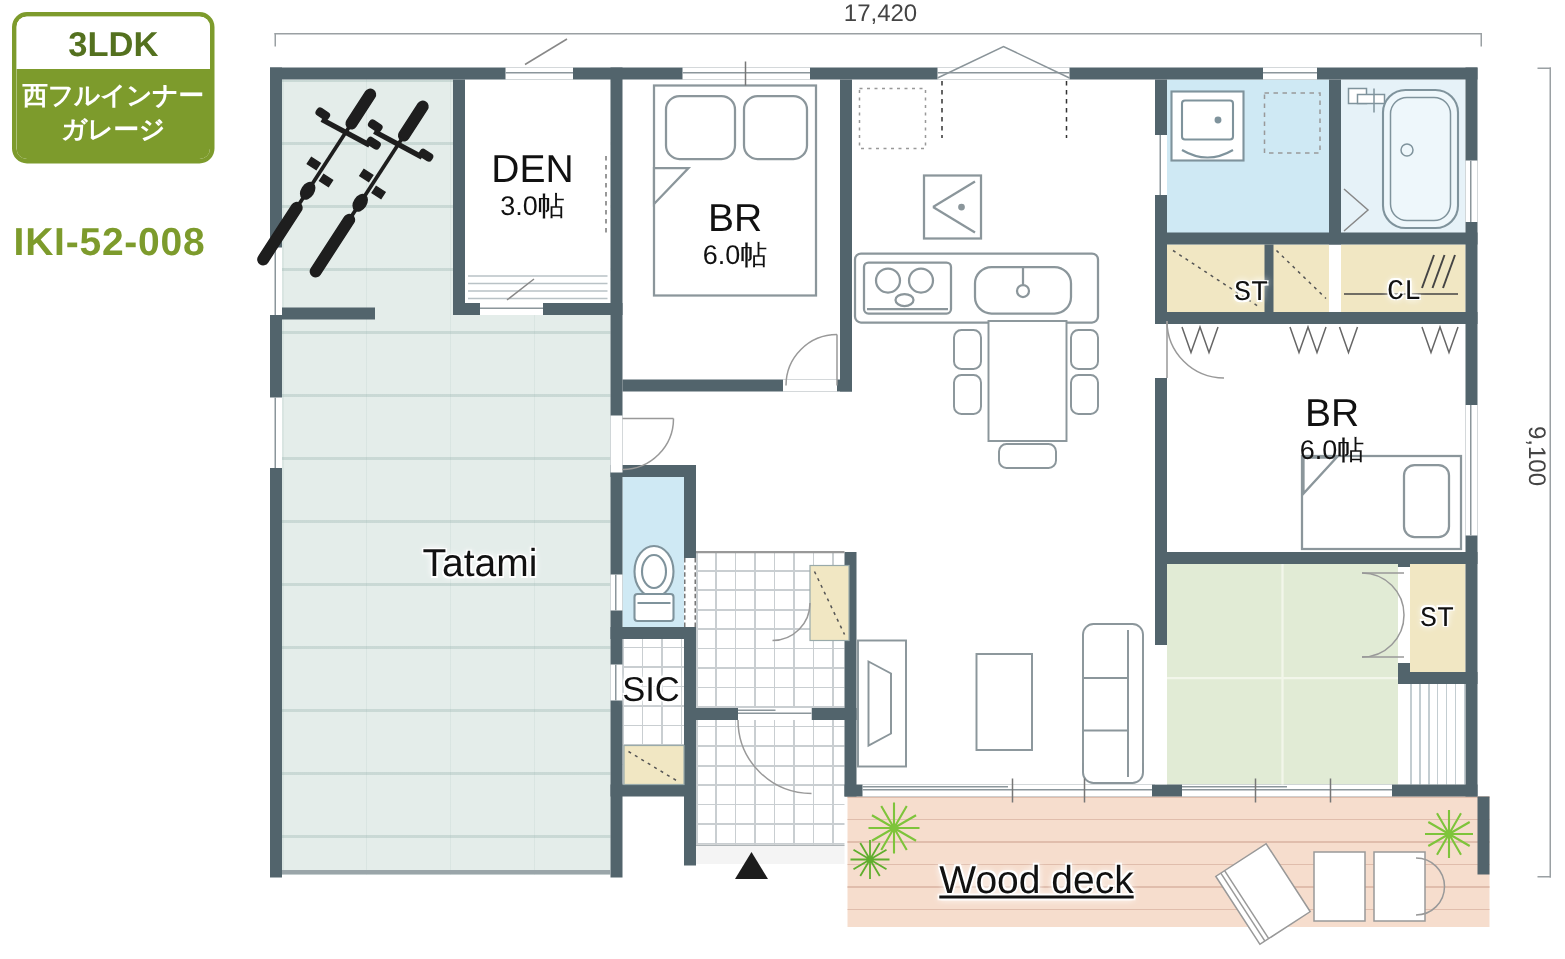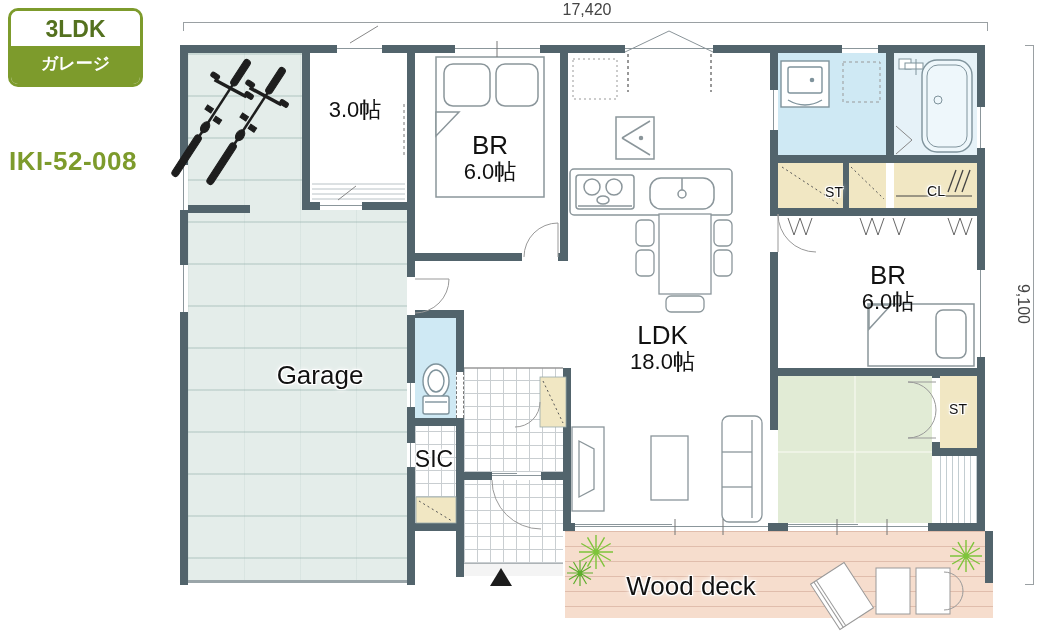--- a/index.html
+++ b/index.html
@@ -21,23 +21,23 @@
   .garagefloor{background:#e4edea;
     background-image:repeating-linear-gradient(180deg,rgba(140,170,165,.30) 0 2px,transparent 2px 42px),
                      repeating-linear-gradient(90deg,rgba(140,170,165,.12) 0 1px,transparent 1px 56px);}
   .deckfloor{background:#f6ddcd;
     background-image:repeating-linear-gradient(180deg,#e0bdac 0 1px,transparent 1px 15px);}
   .stepsfloor{background:#fff;
     background-image:repeating-linear-gradient(90deg,#c3cdd1 0 1px,transparent 1px 6px);}
   
   .lbl{position:absolute;text-align:center;line-height:1.12;color:#111;letter-spacing:0;}
   .lbl .nm{font-size:26px;}
-  .lbl .sz{font-size:22px;}
+  .lbl .sz{font-size:18px;}
   .halo{text-shadow:-1px -1px 0 #fff,1px -1px 0 #fff,-1px 1px 0 #fff,1px 1px 0 #fff,0 0 4px #fff,0 0 6px #fff;}
-  .small{font-size:14px;}
+  .small{font-size:19px;font-family:Liberation Mono, monospace;}
   
   #badge{position:absolute;left:8px;top:8px;width:129px;border:3px solid #7d9b2c;border-radius:10px;
          overflow:hidden;text-align:center;}
   #badge .top{background:#fff;color:#54711f;font-weight:bold;padding:5px 0 4px;}
   #badge .top .l1{font-size:23px;line-height:1.15;}
   #badge .top .l2{font-size:20px;line-height:1.2;}
   #badge .bot{background:#7d9b2c;color:#fff;font-weight:bold;padding:7px 0 8px;}
   #badge .bot .l1{font-size:17px;line-height:1.3;}
   #badge .bot .l2{font-size:17px;line-height:1.3;}
   #plancode{position:absolute;left:0px;top:146px;width:146px;text-align:center;color:#7d9b2c;
@@ -51,20 +51,21 @@
 </head>
 <body>
 
 <div id="stage">
 
   <div id="badge">
     <div class="top">
       <div class="l1">3LDK</div>
     </div>
     <div class="bot">
+      <div class="l1">西フルインナー</div>
       <div class="l2">ガレージ</div>
     </div>
   </div>
   <div id="plancode">IKI-52-008</div>
 
   <div class="dimline" style="left:183px;top:22px;width:805px;height:1px;"></div>
   <div class="dimline" style="left:183px;top:22px;width:1px;height:9px;"></div>
   <div class="dimline" style="left:987px;top:22px;width:1px;height:9px;"></div>
   <div class="dimlbl" style="left:487px;top:1px;width:200px;">17,420</div>
   <div class="dimline" style="left:1033px;top:45px;width:1px;height:540px;"></div>
@@ -327,49 +328,46 @@
         <line x1="-16" y1="-27" x2="-16" y2="27" stroke="#999"></line>
     </g>
     <rect x="876" y="568" width="34" height="46" fill="#fff" stroke="#999"></rect>
     <g>
       <rect x="916" y="568" width="34" height="46" fill="#fff" stroke="#999"></rect>
       <path d="M944,572 A19,19 0 0 1 944,610" fill="none" stroke="#999"></path>
     </g>
   </svg>
 
   <div class="lbl" style="left:300px;top:98px;width:110px;">
+    <div class="nm">DEN</div>
     <div class="sz">3.0帖</div>
   </div>
   <div class="lbl" style="left:430px;top:131px;width:120px;">
     <div class="nm">BR</div>
     <div class="sz">6.0帖</div>
   </div>
-  <div class="lbl" style="left:600px;top:321px;width:125px;">
-    <div class="nm">LDK</div>
-    <div class="sz">18.0帖</div>
-  </div>
   <div class="lbl" style="left:828px;top:261px;width:120px;">
     <div class="nm">BR</div>
     <div class="sz">6.0帖</div>
   </div>
   <div class="lbl halo" style="left:240px;top:361px;width:160px;">
-    <div class="nm">Garage</div>
+    <div class="nm">Tatami</div>
   </div>
   <div class="lbl halo" style="left:795px;top:417px;width:135px;">
   </div>
   <div class="lbl halo" style="left:406px;top:447px;width:56px;font-size:23px;">
     <div>SIC</div>
   </div>
   <div class="lbl halo small" style="left:808px;top:185px;width:52px;">
     <div>ST</div>
   </div>
   <div class="lbl halo small" style="left:910px;top:184px;width:52px;">
     <div>CL</div>
   </div>
   <div class="lbl halo small" style="left:933px;top:402px;width:50px;">
     <div>ST</div>
   </div>
-  <div class="lbl halo" style="left:615px;top:572px;width:152px;">
+  <div class="lbl halo" style="left:615px;top:572px;width:152px;text-decoration:underline;">
     <div class="nm">Wood deck</div>
   </div>
 
   <div id="tri"></div>
 </div>
 
 </body></html>

